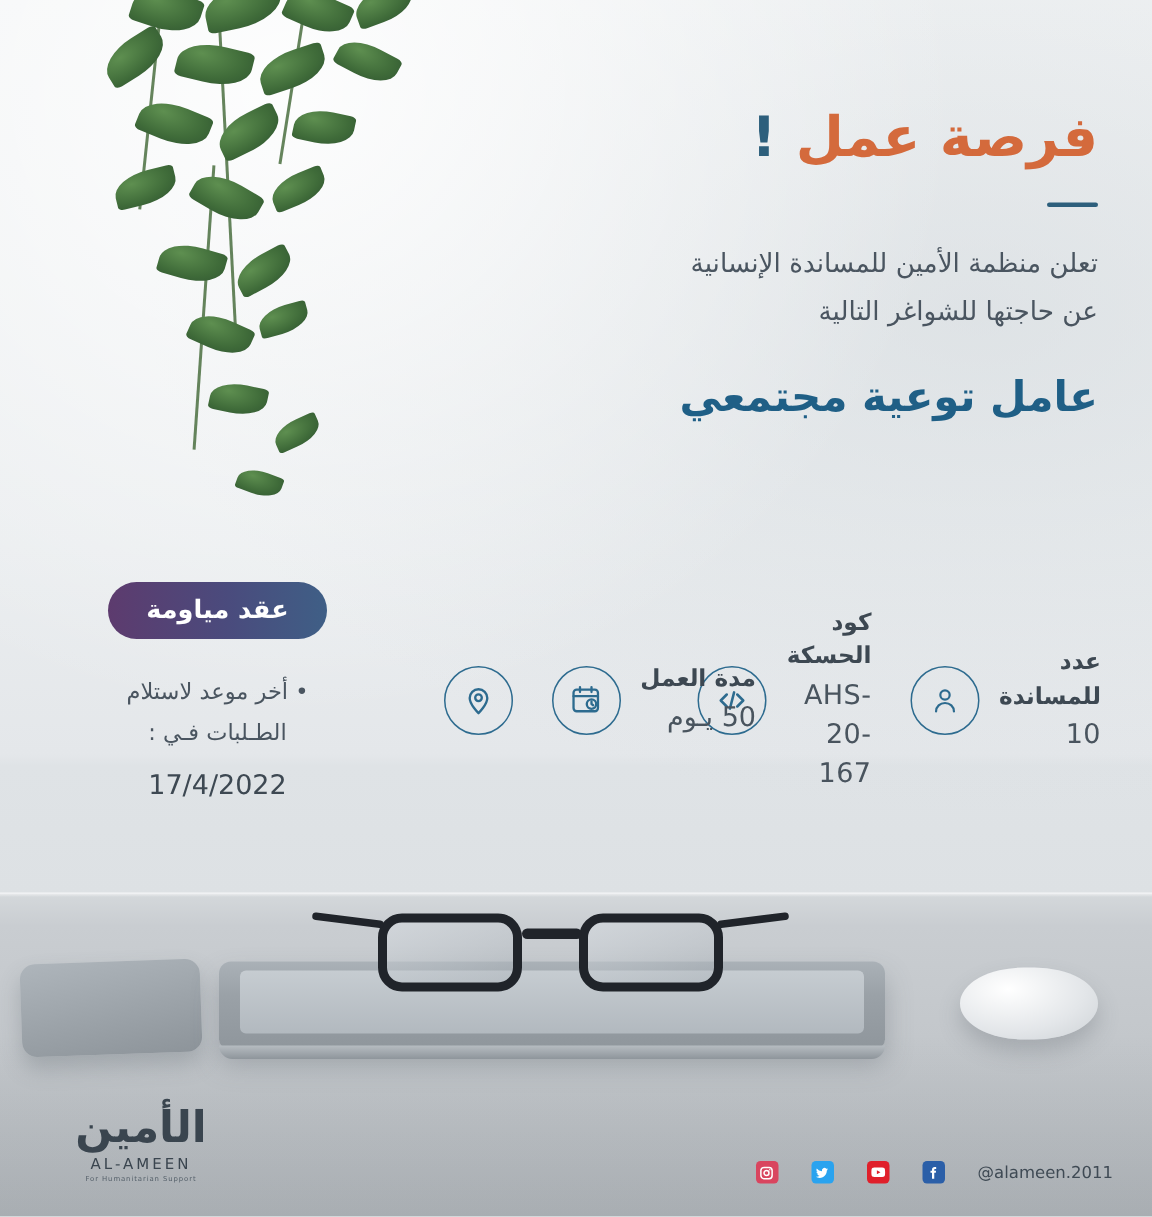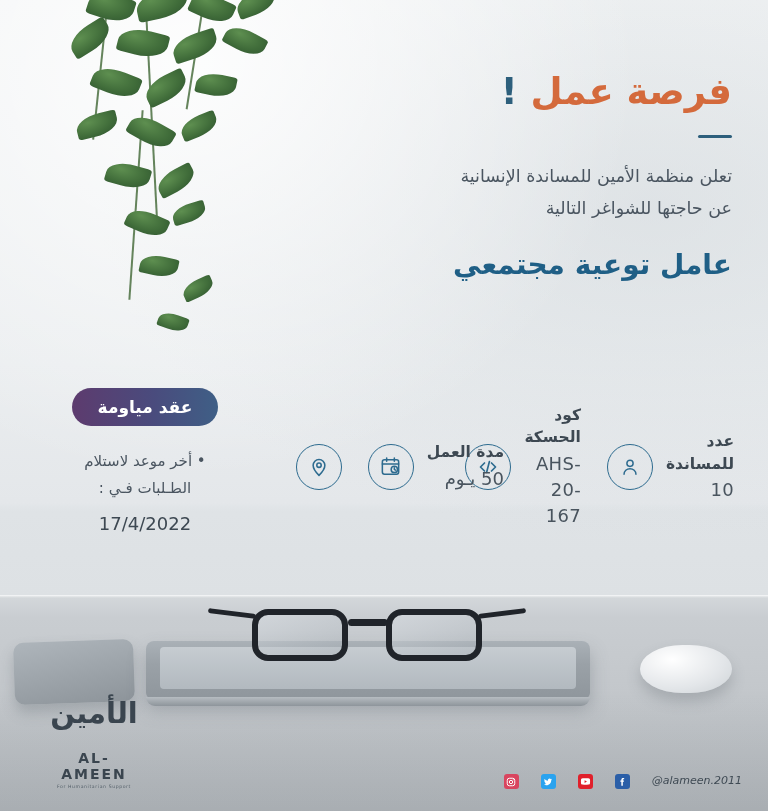--- a/index.html
+++ b/index.html
@@ -152,27 +152,27 @@
   .mouse {
     position: absolute; right: 36px; bottom: 118px; width: 92px; height: 48px;
     background: radial-gradient(ellipse at 35% 30%, #ffffff 0%, #e3e6e9 60%, #cdd2d6 100%);
     border-radius: 46px / 26px;
     box-shadow: 0 8px 14px rgba(90,98,105,0.28);
   }
 
   
   .logo { position: absolute; left: 46px; bottom: 22px; width: 96px; text-align: center; color: #3a454f; }
   .logo-mark { font-size: 29px; line-height: 1; letter-spacing: -2px; font-weight: bold; }
-  .logo-name { font-size: 14px; font-weight: bold; letter-spacing: 2px; margin-top: 22px; }
+  .logo-name { font-size: 10px; font-weight: normal; letter-spacing: 2px; margin-top: 5px; }
   .logo-sub { font-size: 4.6px; letter-spacing: .6px; margin-top: 2px; color: #55606a; }
 
   
   .social {
     position: absolute; right: 24px; bottom: 22px;
-    display: flex; flex-direction: row-reverse; gap: 22px; font-style: italic;
+    display: flex; flex-direction: row-reverse; align-items: center; gap: 22px;
   }
   .social-handle { font-size: 11px; color: #3f4a54; direction: ltr; margin-right: 2px; }
   .sbtn {
     width: 15px; height: 15px; border-radius: 3px;
     display: flex; align-items: center; justify-content: center;
     color: #ffffff; font-size: 9px; font-weight: bold;
   }
   .sbtn svg { display:block; }
 </style>
 </head>

